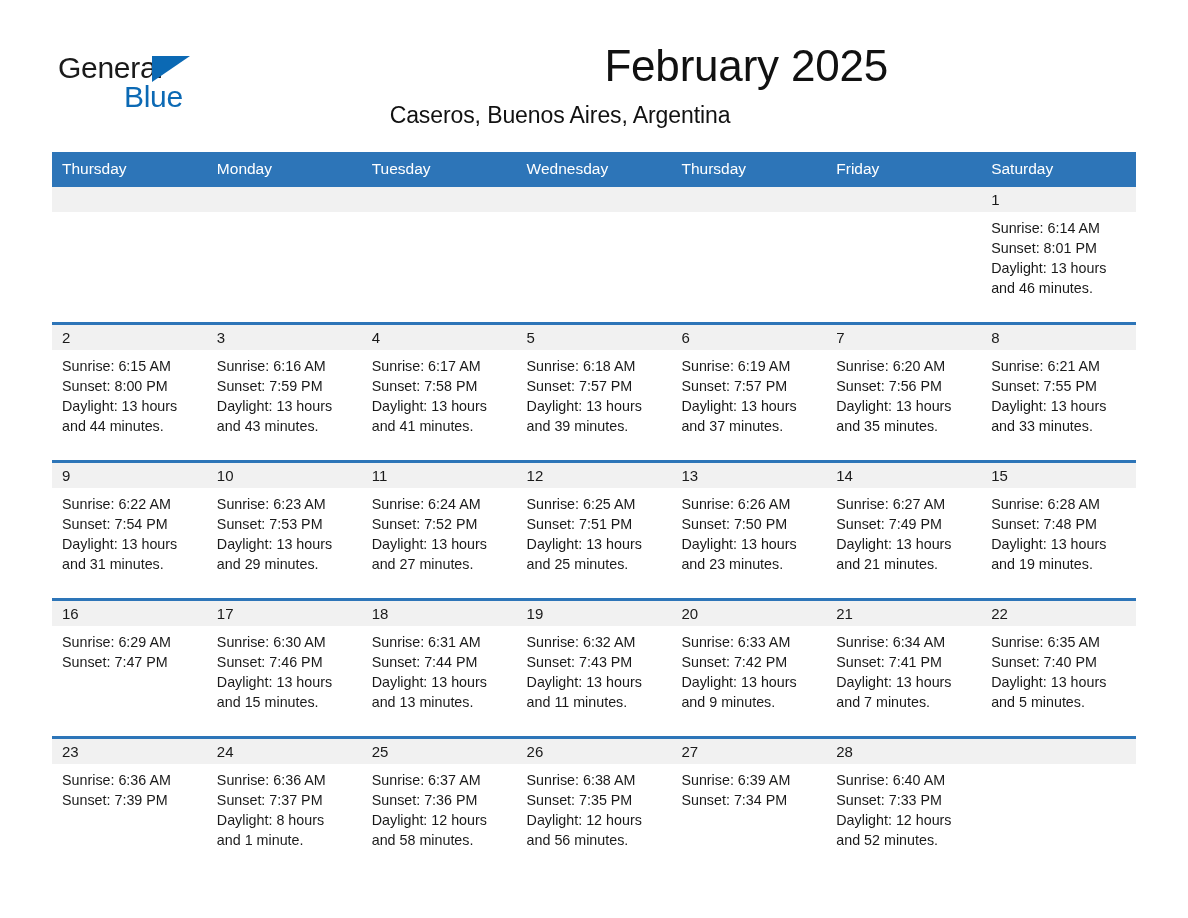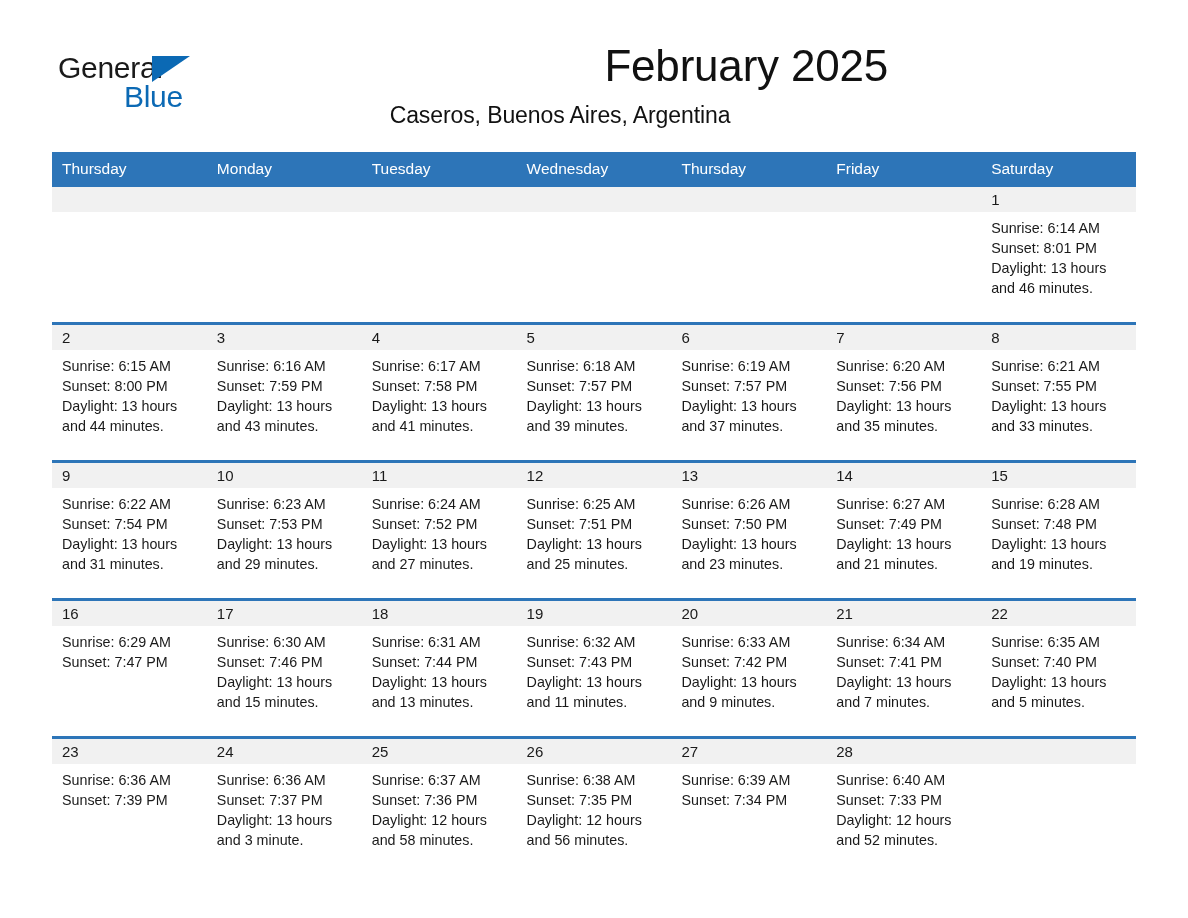--- a/index.html
+++ b/index.html
@@ -406,21 +406,21 @@
             <div class="cell-body">
               <div>Sunrise: 6:36 AM</div>
               <div>Sunset: 7:39 PM</div>
             </div>
           </div>
           <div class="cell">
             <div class="daynum-band">24</div>
             <div class="cell-body">
               <div>Sunrise: 6:36 AM</div>
               <div>Sunset: 7:37 PM</div>
-              <div>Daylight: 13 hours and 3 minute.</div>
+              <div>Daylight: 8 hours and 1 minute.</div>
             </div>
           </div>
           <div class="cell">
             <div class="daynum-band">25</div>
             <div class="cell-body">
               <div>Sunrise: 6:37 AM</div>
               <div>Sunset: 7:36 PM</div>
               <div>Daylight: 12 hours and 58 minutes.</div>
             </div>
           </div>

